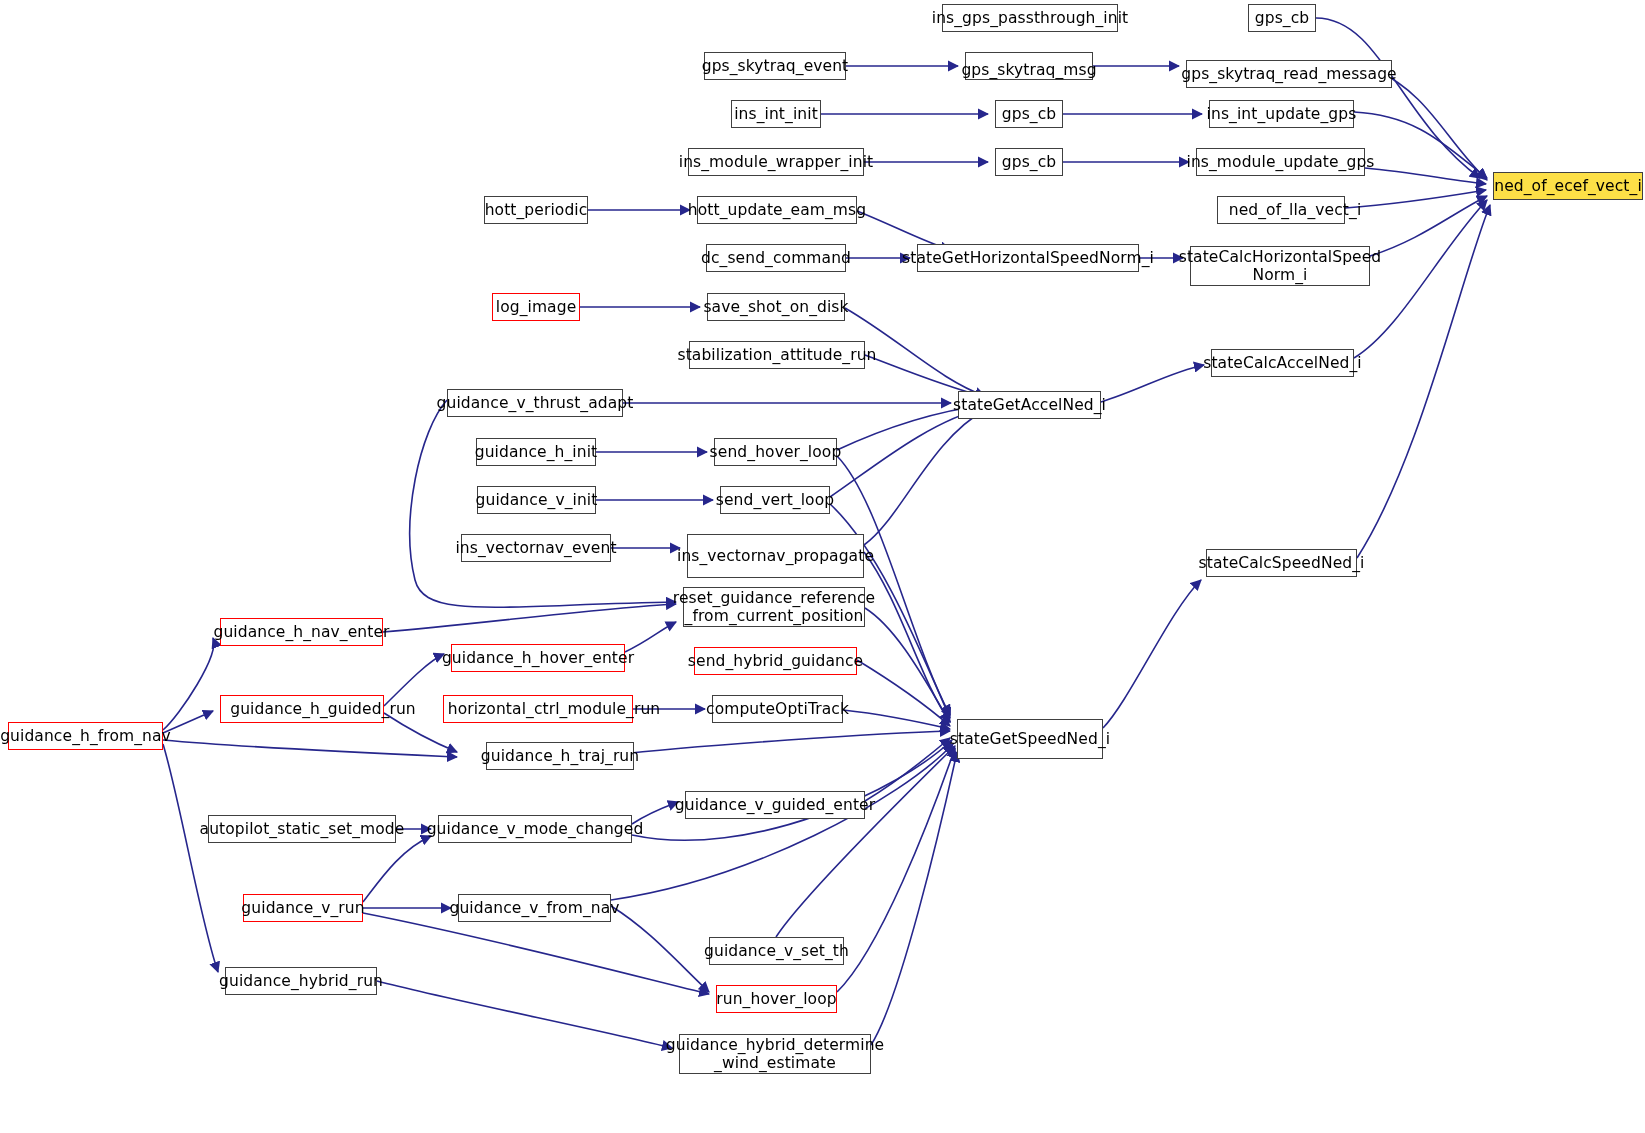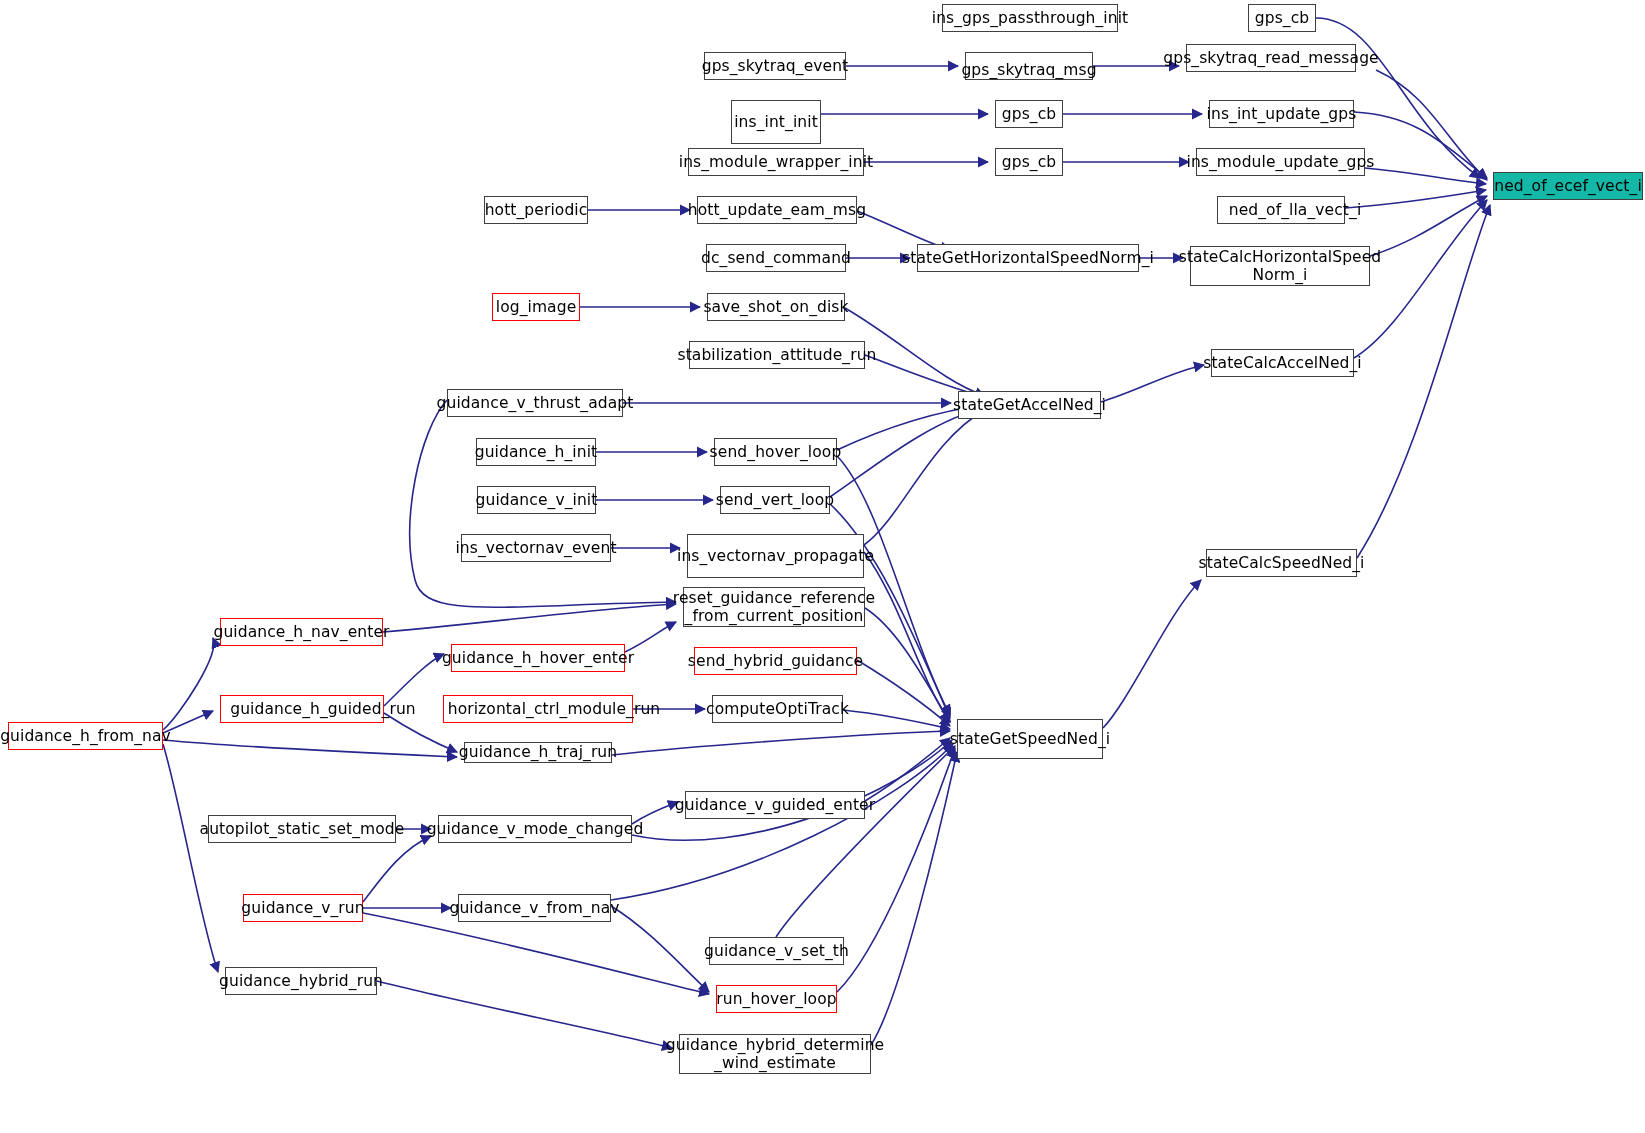--- a/index.html
+++ b/index.html
@@ -14,21 +14,21 @@
     border:1px solid #404040;
     display:flex;align-items:center;justify-content:center;
     text-align:center;
     font-size:15.5px;
     color:#000000;
     line-height:1.18;
     white-space:pre-line;
     letter-spacing:0.1px;
   }
   .node.red{border-color:#ff0000;}
-  .node.hl{background:#14b8a6;border-color:#404040;}
+  .node.hl{background:#fde047;border-color:#404040;}
   .node span{display:block;padding:0 5px;}
 </style>
 </head>
 <body>
 
 <div id="graph-root">
   <svg class="edges" viewBox="0 0 1645 1133">
     <defs>
       <marker id="arrow" viewBox="0 0 10 10" refX="9" refY="5" markerWidth="7" markerHeight="7" orient="auto-start-reverse">
         <path d="M 0 0 L 10 5 L 0 10 z" fill="#26268c"></path>
@@ -95,22 +95,22 @@
         <path d="M1103,728 C1130,700 1170,610 1201,580" marker-end="url(#arrow)"></path>
         <path d="M1357,558 C1420,460 1460,280 1490,205" marker-end="url(#arrow)"></path>
         <path d="M447,400 C420,430 400,520 415,580 C425,620 500,605 676,602" marker-end="url(#arrow)"></path>
       </g>
   </svg>
   <div id="node-layer">
       <div class="node" style="left: 942px; top: 4px; width: 176px; height: 28px;"><span>ins_gps_passthrough_init</span></div>
       <div class="node" style="left: 1248px; top: 4px; width: 68px; height: 28px;"><span>gps_cb</span></div>
       <div class="node" style="left: 704px; top: 52px; width: 142px; height: 28px;"><span>gps_skytraq_event</span></div>
       <div class="node" style="left: 965px; top: 52px; width: 128px; height: 28px; align-items: flex-end;"><span>gps_skytraq_msg</span></div>
-      <div class="node" style="left: 1186px; top: 44px; width: 170px; height: 28px;"><span>gps_skytraq_read_message</span></div>
-      <div class="node" style="left: 731px; top: 100px; width: 90px; height: 44px;"><span>ins_int_init</span></div>
+      <div class="node" style="left: 1186px; top: 60px; width: 206px; height: 28px;"><span>gps_skytraq_read_message</span></div>
+      <div class="node" style="left: 731px; top: 100px; width: 90px; height: 28px;"><span>ins_int_init</span></div>
       <div class="node" style="left: 995px; top: 100px; width: 68px; height: 28px;"><span>gps_cb</span></div>
       <div class="node" style="left: 1209px; top: 100px; width: 145px; height: 28px;"><span>ins_int_update_gps</span></div>
       <div class="node" style="left: 688px; top: 148px; width: 176px; height: 28px; justify-content: center;"><span>ins_module_wrapper_init</span></div>
       <div class="node" style="left: 995px; top: 148px; width: 68px; height: 28px;"><span>gps_cb</span></div>
       <div class="node" style="left: 1196px; top: 148px; width: 169px; height: 28px;"><span>ins_module_update_gps</span></div>
       <div class="node hl" style="left: 1493px; top: 172px; width: 150px; height: 28px;"><span>ned_of_ecef_vect_i</span></div>
       <div class="node" style="left: 484px; top: 196px; width: 104px; height: 28px;"><span>hott_periodic</span></div>
       <div class="node" style="left: 697px; top: 196px; width: 160px; height: 28px; justify-content: center;"><span>hott_update_eam_msg</span></div>
       <div class="node" style="left: 1217px; top: 196px; width: 128px; height: 28px; padding-left: 28px;"><span>ned_of_lla_vect_i</span></div>
       <div class="node" style="left: 706px; top: 244px; width: 140px; height: 28px;"><span>dc_send_command</span></div>
@@ -133,21 +133,21 @@
 _from_current_position</span></div>
       <div class="node" style="left: 1206px; top: 549px; width: 151px; height: 28px;"><span>stateCalcSpeedNed_i</span></div>
       <div class="node red" style="left: 220px; top: 618px; width: 163px; height: 28px;"><span>guidance_h_nav_enter</span></div>
       <div class="node red" style="left: 451px; top: 644px; width: 174px; height: 28px;"><span>guidance_h_hover_enter</span></div>
       <div class="node red" style="left: 694px; top: 647px; width: 163px; height: 28px;"><span>send_hybrid_guidance</span></div>
       <div class="node red" style="left: 220px; top: 695px; width: 164px; height: 28px; padding-left: 42px;"><span>guidance_h_guided_run</span></div>
       <div class="node red" style="left: 443px; top: 695px; width: 190px; height: 28px; padding-left: 32px;"><span>horizontal_ctrl_module_run</span></div>
       <div class="node" style="left: 712px; top: 695px; width: 131px; height: 28px;"><span>computeOptiTrack</span></div>
       <div class="node red" style="left: 8px; top: 722px; width: 155px; height: 28px;"><span>guidance_h_from_nav</span></div>
       <div class="node" style="left: 957px; top: 719px; width: 146px; height: 40px;"><span>stateGetSpeedNed_i</span></div>
-      <div class="node" style="left: 464px; top: 742px; width: 148px; height: 21px; text-align: right;"><span>guidance_h_traj_run</span></div>
+      <div class="node" style="left: 486px; top: 742px; width: 148px; height: 28px; text-align: right;"><span>guidance_h_traj_run</span></div>
       <div class="node" style="left: 685px; top: 791px; width: 180px; height: 28px;"><span>guidance_v_guided_enter</span></div>
       <div class="node" style="left: 208px; top: 815px; width: 188px; height: 28px;"><span>autopilot_static_set_mode</span></div>
       <div class="node" style="left: 438px; top: 815px; width: 194px; height: 28px;"><span>guidance_v_mode_changed</span></div>
       <div class="node red" style="left: 243px; top: 894px; width: 120px; height: 28px;"><span>guidance_v_run</span></div>
       <div class="node" style="left: 458px; top: 894px; width: 153px; height: 28px;"><span>guidance_v_from_nav</span></div>
       <div class="node" style="left: 709px; top: 937px; width: 135px; height: 28px;"><span>guidance_v_set_th</span></div>
       <div class="node" style="left: 225px; top: 967px; width: 152px; height: 28px;"><span>guidance_hybrid_run</span></div>
       <div class="node red" style="left: 716px; top: 985px; width: 121px; height: 28px;"><span>run_hover_loop</span></div>
       <div class="node" style="left: 679px; top: 1034px; width: 192px; height: 40px;"><span>guidance_hybrid_determine
 _wind_estimate</span></div>

